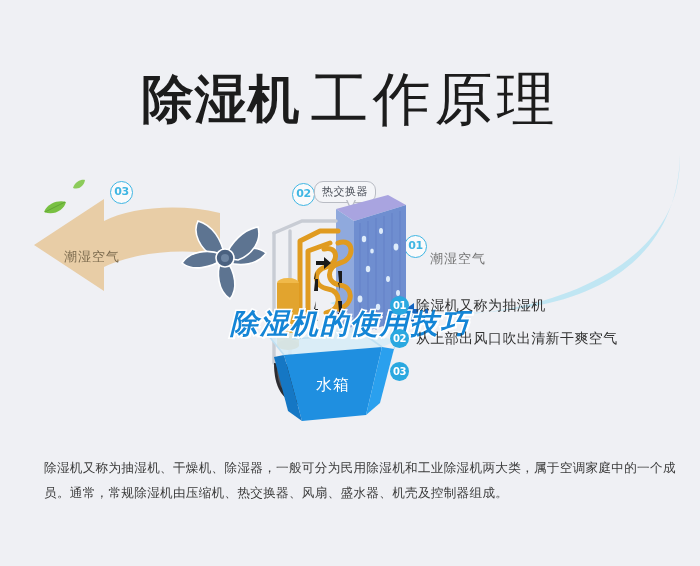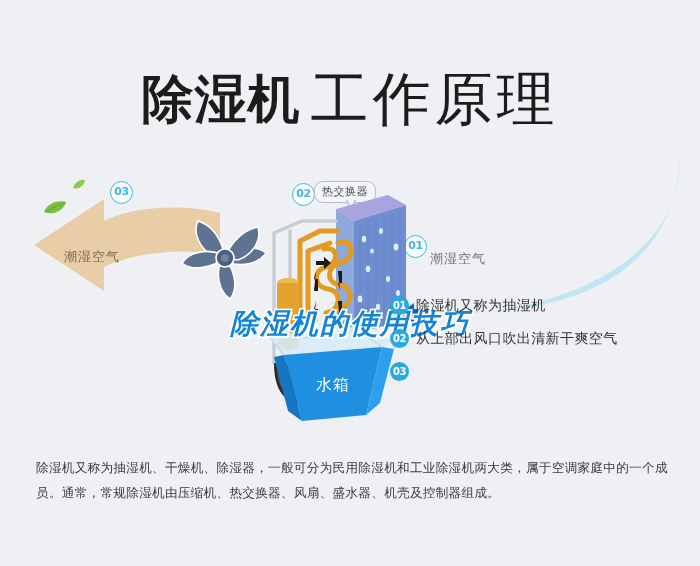--- a/index.html
+++ b/index.html
@@ -212,21 +212,21 @@
   .step-text {
     font-size: 14px;
     color: #333333;
     letter-spacing: 0.4px;
     white-space: nowrap;
   }
 
   
   .body-copy {
     position: absolute;
-    left: 36px;
+    left: 44px;
     top: 418px;
     width: 646px;
   }
   .para {
     font-size: 12.6px;
     line-height: 25px;
     color: #3a3a3a;
     letter-spacing: 0.3px;
     margin: 0 0 16px 0;
   }

